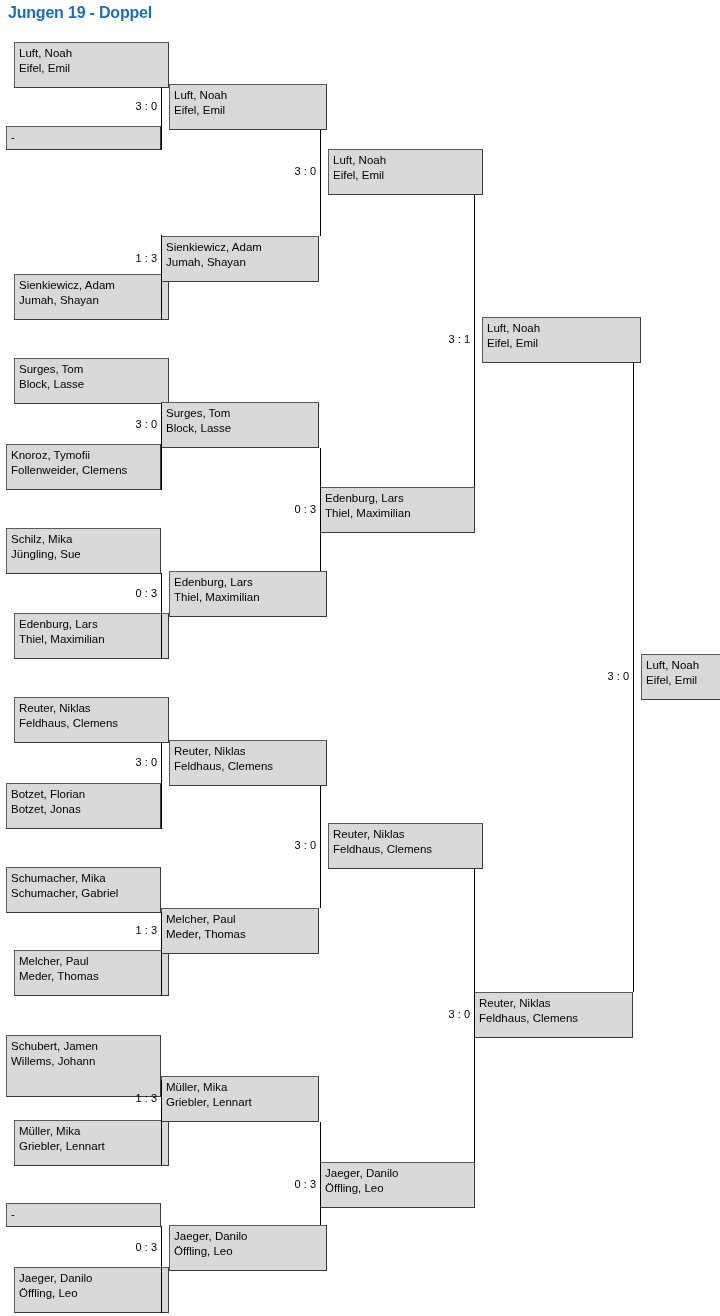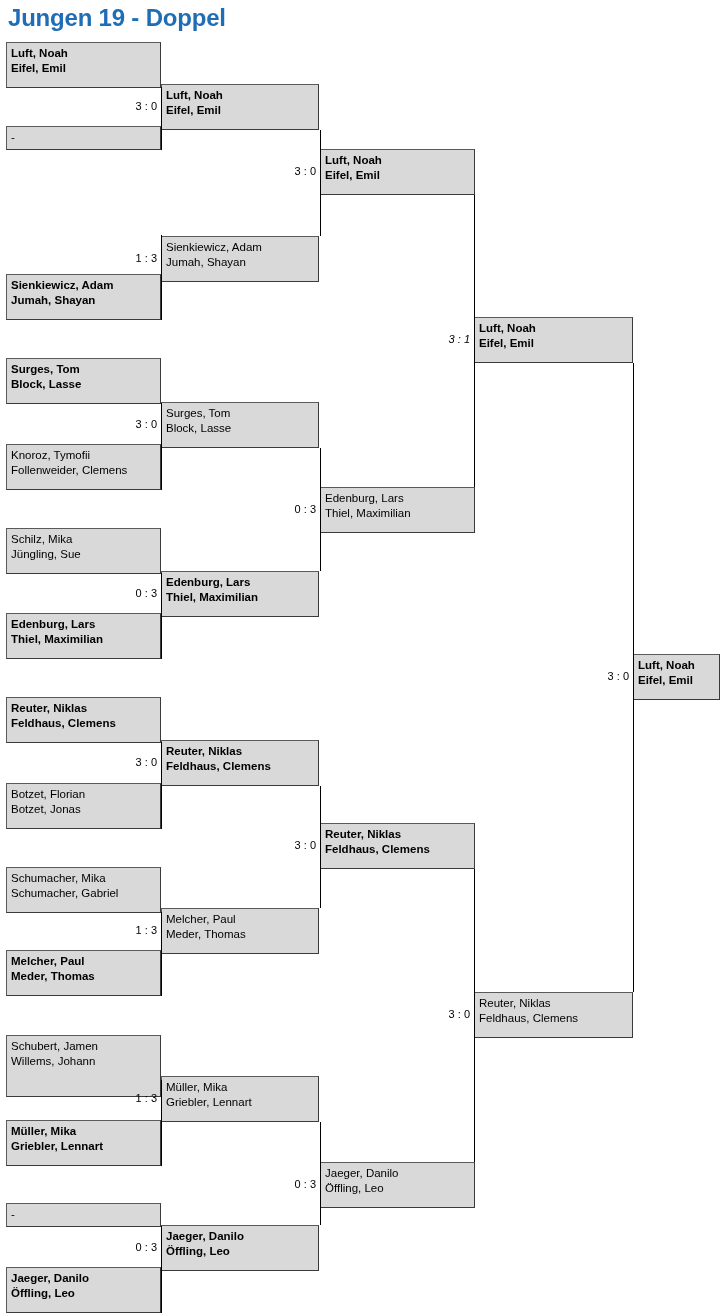--- a/index.html
+++ b/index.html
@@ -5,38 +5,38 @@
   html,body{margin:0;padding:0;background:#ffffff;}
   body{
     font-family:"Liberation Sans","DejaVu Sans",sans-serif;
     width:720px;height:1316px;position:relative;overflow:hidden;
     -webkit-font-smoothing:antialiased;
   }
   #bracket{position:absolute;left:0;top:0;width:720px;height:1316px;}
 
   .title{
     position:absolute;left:8px;top:4px;
-    font-size:24px;font-weight:bold;color:#1f6eb5;
+    font-size:16px;font-weight:bold;color:#1f6eb5;
     letter-spacing:-0.2px;white-space:nowrap;text-align:center;
   }
 
   
   .box{
     position:absolute;box-sizing:border-box;
     background:#d9d9d9;
     border:1px solid #5a5a5a;
     border-right-color:#3a3a3a;
     border-bottom-color:#3a3a3a;
     padding:3px 0 0 4px;
     font-size:11.5px;color:#000;
     line-height:15px;
     overflow:hidden;
     white-space:nowrap;
   }
-  .box.b{font-weight:bold;}
+  .box.b{font-weight:normal;margin-left:8px;}
   .box .ln{display:block;height:15px;}
 
   
   .vline{position:absolute;background:#000;width:1px;}
 
   
   .score{
     position:absolute;font-size:11px;color:#000;
     text-align:right;white-space:nowrap;line-height:13px;
   }
@@ -181,21 +181,21 @@
     <div class="box" style="left: 320px; top: 1162px; width: 155px; height: 46px;">
       <span class="ln">Jaeger, Danilo</span>
       <span class="ln">Öffling, Leo</span>
     </div>
     <div class="score" style="left: 256px; top: 1178px; width: 60px;">0 : 3</div>
     <div class="vline" style="left: 320px; top: 1122px; height: 103px;"></div>
     <div class="box b" style="left: 474px; top: 317px; width: 159px; height: 46px;">
       <span class="ln">Luft, Noah</span>
       <span class="ln">Eifel, Emil</span>
     </div>
-    <div class="score" style="left: 410px; top: 333px; width: 60px; font-style: italic;">3 : 1</div>
+    <div class="score" style="left: 410px; top: 333px; width: 60px;">3 : 1</div>
     <div class="vline" style="left: 474px; top: 195px; height: 292px;"></div>
     <div class="box" style="left: 474px; top: 992px; width: 159px; height: 46px;">
       <span class="ln">Reuter, Niklas</span>
       <span class="ln">Feldhaus, Clemens</span>
     </div>
     <div class="score" style="left: 410px; top: 1008px; width: 60px;">3 : 0</div>
     <div class="vline" style="left: 474px; top: 869px; height: 293px;"></div>
     <div class="box b" style="left: 633px; top: 654px; width: 87px; height: 46px;">
       <span class="ln">Luft, Noah</span>
       <span class="ln">Eifel, Emil</span>

